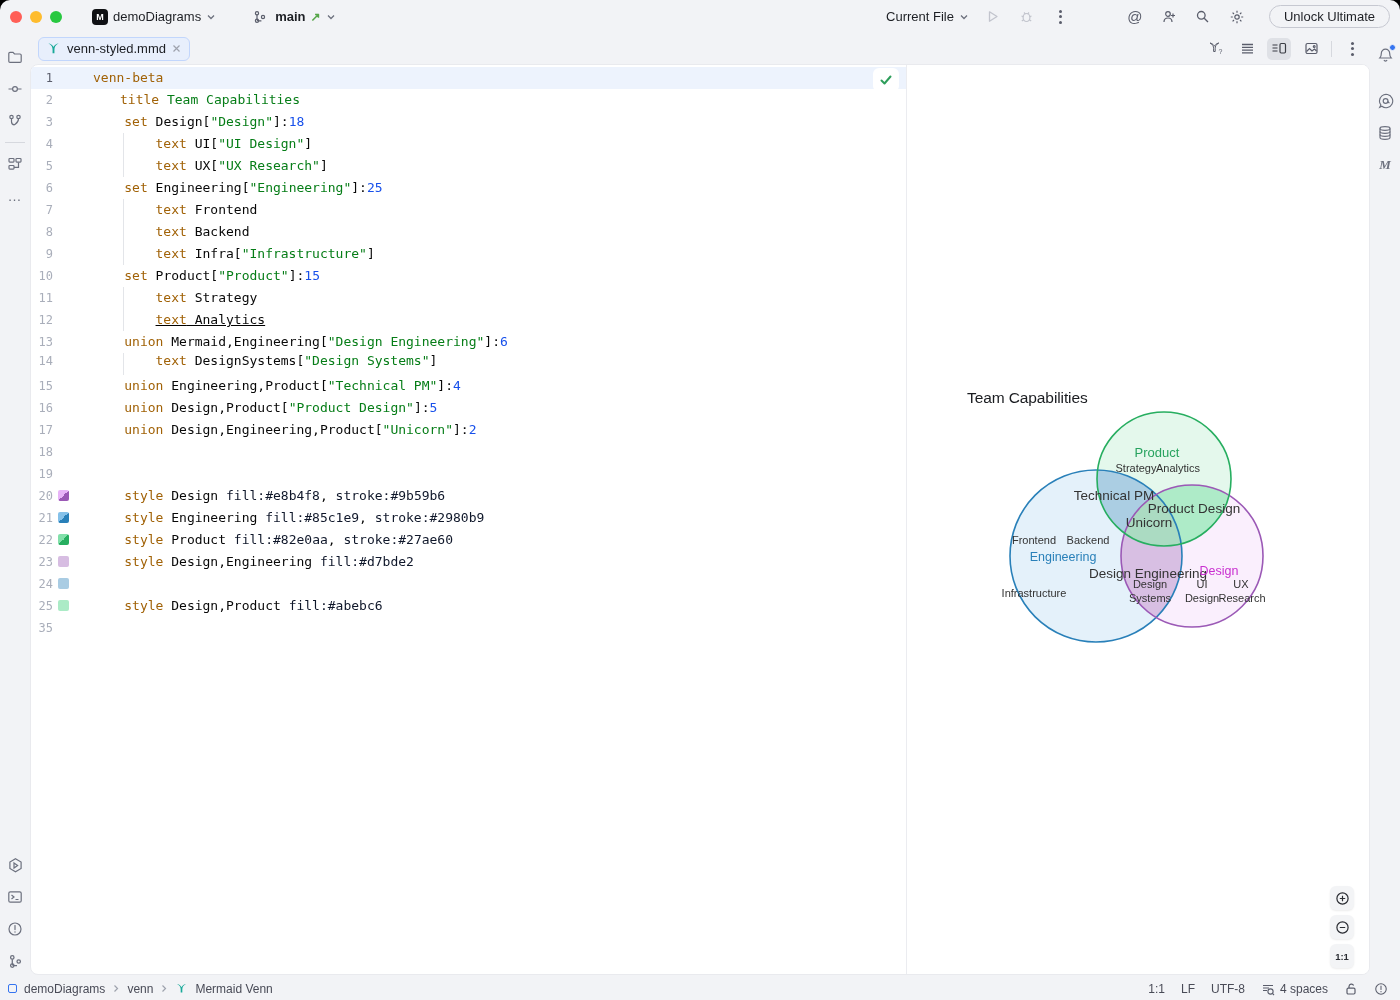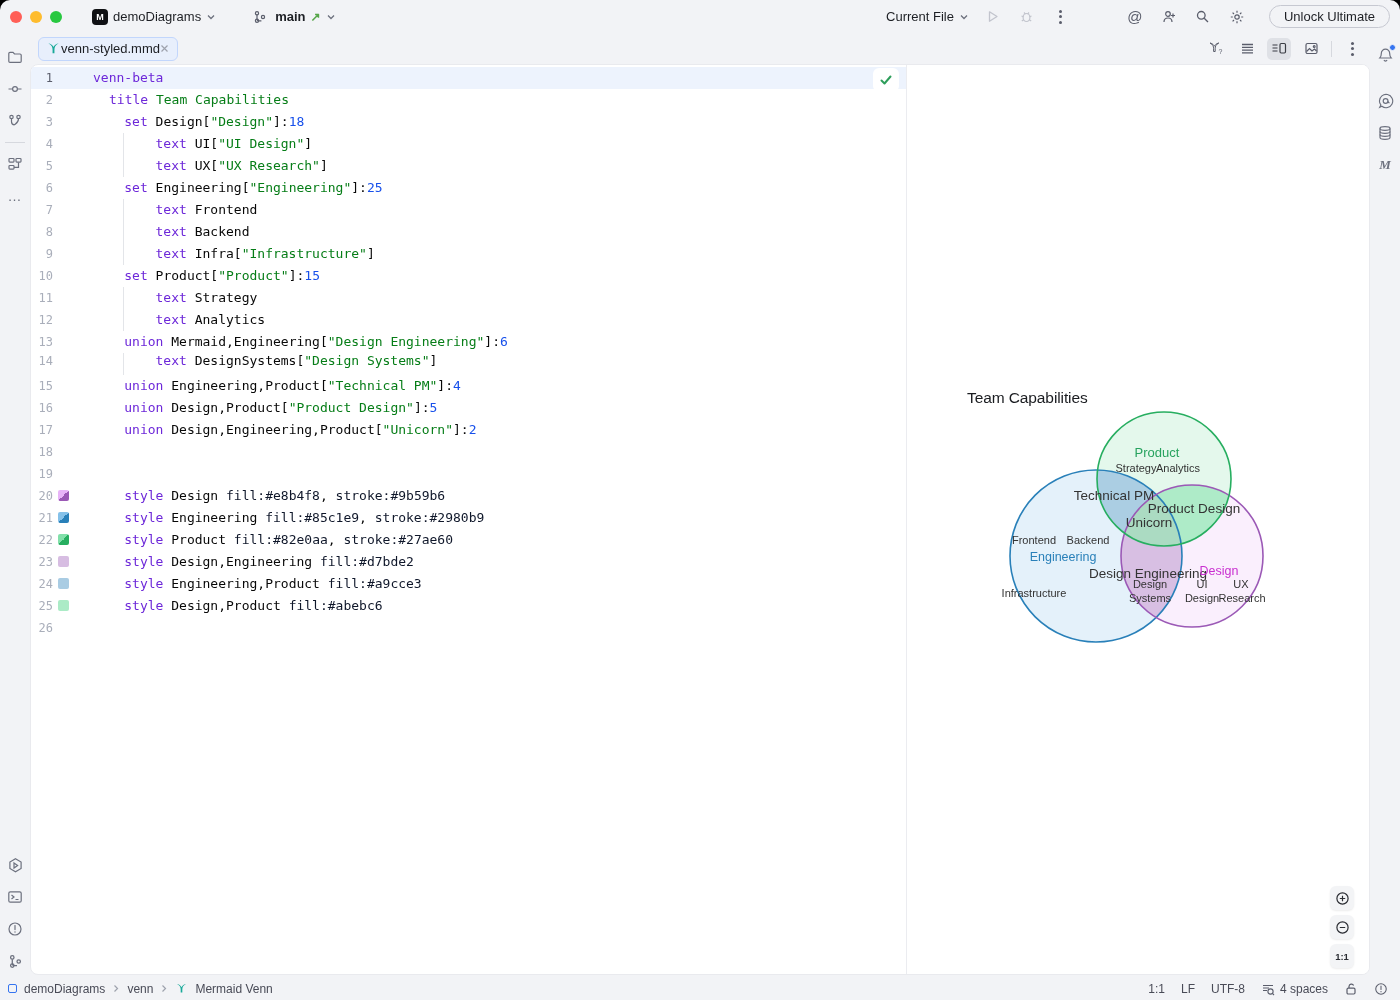--- a/index.html
+++ b/index.html
@@ -27,40 +27,40 @@
   .rbar { position:absolute; right:0; top:33px; bottom:23px; width:30px; display:flex; flex-direction:column; align-items:center; padding-top:6px; }
   .sb-icon { width:22px; height:22px; margin:5px 0; display:flex; align-items:center; justify-content:center; color:#6c707e; position:relative; }
   .sb-div { width:20px; height:1px; background:#d6d8de; margin:5px 0; }
   .sb-spacer { flex:1; }
   .dot-badge { position:absolute; top:0px; right:0px; width:7px; height:7px; border-radius:50%; background:#3574f0; border:1.5px solid #f2f3f6; }
   .mtool { font-size:13px; font-weight:bold; color:#6c707e; font-family:"Liberation Serif", serif; font-style:italic;}
   .more-dots { color:#6c707e; font-size:14px; letter-spacing:1px; }
 
   
   .tabrow { position:absolute; left:30px; right:30px; top:33px; height:31px; display:flex; align-items:center; }
-  .tab { display:flex; align-items:center; background:#e8effc; border:1px solid #c2d6fc; border-radius:6px; height:24px; padding:0 8px 0 7px; margin-left:8px; font-size:13px; color:#1d1f24; }
+  .tab { display:flex; align-items:center; gap:6px; background:#e8effc; border:1px solid #c2d6fc; border-radius:6px; height:24px; padding:0 8px 0 7px; margin-left:8px; font-size:13px; color:#1d1f24; }
   .tab .x { color:#9ea2ad; display:flex; }
   .tabrow-right { margin-left:auto; display:flex; align-items:center; gap:8px; padding-right:6px; }
   .tr-icon { width:24px; height:22px; border-radius:5px; display:flex; align-items:center; justify-content:center; color:#5a5d6b; }
   .tr-icon.active { background:#dfe1e6; }
   .tr-div { width:1px; height:16px; background:#d6d8de; }
 
   
   .island { position:absolute; left:30px; right:30px; top:64px; bottom:25px; background:#fff; border:1px solid #e9eaee; border-radius:8px; overflow:hidden; }
   .editor { position:absolute; left:0; top:0; bottom:0; width:875px; }
   .ed-divider { position:absolute; left:875px; top:0; bottom:0; width:1px; background:#ebecf0; }
   .preview { position:absolute; left:876px; right:0; top:0; bottom:0; background:#fff; }
 
   .cl { position:absolute; left:0; width:875px; height:22px; line-height:22px; font-family:"DejaVu Sans Mono", monospace; font-size:13px; white-space:pre; }
   .cl.cur { background:#edf3fd; }
   .ln { position:absolute; left:0; top:0; width:22px; text-align:right; font-size:12px; color:#a9aeba; }
   .cl.cur .ln { color:#5a5d6b; }
   .sw { position:absolute; left:27px; top:5px; width:11px; height:11px; border-radius:2px; }
   .ct { position:absolute; top:0; left:0; }
-  .tk-kw{color:#6d28d9}.tk-pl{color:#080808}.tk-str{color:#067d17}.tk-num{color:#1750eb}.tk-prop{color:#0f172a}
+  .tk-kw{color:#a16207}.tk-pl{color:#080808}.tk-str{color:#067d17}.tk-num{color:#1750eb}.tk-prop{color:#0f172a}
   .guide { position:absolute; width:1px; background:#e3e5e9; left:92px; }
   .check-widget { position:absolute; left:842px; top:3px; width:26px; height:24px; background:#fff; border-radius:6px; display:flex; align-items:center; justify-content:center; }
 
   
   .venn-title { position:absolute; left:60px; top:324px; font-size:15.5px; font-weight:500; color:#1b1d21; letter-spacing:-0.1px; }
   .venn-svg { position:absolute; left:44px; top:326px; }
   .zoom-controls { position:absolute; right:15px; top:821px; display:flex; flex-direction:column; gap:5px; }
   .zbtn { width:24px; height:24px; border-radius:6px; background:#f3f4f6; border:none; display:flex; align-items:center; justify-content:center; color:#2b2d33; font-size:12px; box-shadow:0 1px 2px rgba(0,0,0,.08); }
   .zbtn .z11 { font-size:9.5px; font-weight:bold; }
 
@@ -301,45 +301,45 @@
             <i></i>
           </span>
         </span>
     </div>
   </div>
 
   <div class="island">
     <div class="editor">
       <div>
           <div class="cl cur" style="top: 2px;"><div class="ln">1</div><div class="ct" style="left: 62px;"><span class="tk-kw">venn-beta</span></div></div>
-          <div class="cl" style="top: 24px;"><div class="ln">2</div><div class="ct" style="left: 78px;"><span class="tk-kw">title</span><span class="tk-pl"> </span><span class="tk-str">Team Capabilities</span></div></div>
+          <div class="cl" style="top: 24px;"><div class="ln">2</div><div class="ct" style="left: 89px;"><span class="tk-kw">title</span><span class="tk-pl"> </span><span class="tk-str">Team Capabilities</span></div></div>
           <div class="cl" style="top: 46px;"><div class="ln">3</div><div class="ct" style="left: 93.28px;"><span class="tk-kw">set</span><span class="tk-pl"> Design[</span><span class="tk-str">"Design"</span><span class="tk-pl">]:</span><span class="tk-num">18</span></div></div>
           <div class="cl" style="top: 68px;"><div class="ln">4</div><div class="ct" style="left: 124.56px;"><span class="tk-kw">text</span><span class="tk-pl"> UI[</span><span class="tk-str">"UI Design"</span><span class="tk-pl">]</span></div></div>
           <div class="cl" style="top: 90px;"><div class="ln">5</div><div class="ct" style="left: 124.56px;"><span class="tk-kw">text</span><span class="tk-pl"> UX[</span><span class="tk-str">"UX Research"</span><span class="tk-pl">]</span></div></div>
           <div class="cl" style="top: 112px;"><div class="ln">6</div><div class="ct" style="left: 93.28px;"><span class="tk-kw">set</span><span class="tk-pl"> Engineering[</span><span class="tk-str">"Engineering"</span><span class="tk-pl">]:</span><span class="tk-num">25</span></div></div>
           <div class="cl" style="top: 134px;"><div class="ln">7</div><div class="ct" style="left: 124.56px;"><span class="tk-kw">text</span><span class="tk-pl"> Frontend</span></div></div>
           <div class="cl" style="top: 156px;"><div class="ln">8</div><div class="ct" style="left: 124.56px;"><span class="tk-kw">text</span><span class="tk-pl"> Backend</span></div></div>
           <div class="cl" style="top: 178px;"><div class="ln">9</div><div class="ct" style="left: 124.56px;"><span class="tk-kw">text</span><span class="tk-pl"> Infra[</span><span class="tk-str">"Infrastructure"</span><span class="tk-pl">]</span></div></div>
           <div class="cl" style="top: 200px;"><div class="ln">10</div><div class="ct" style="left: 93.28px;"><span class="tk-kw">set</span><span class="tk-pl"> Product[</span><span class="tk-str">"Product"</span><span class="tk-pl">]:</span><span class="tk-num">15</span></div></div>
           <div class="cl" style="top: 222px;"><div class="ln">11</div><div class="ct" style="left: 124.56px;"><span class="tk-kw">text</span><span class="tk-pl"> Strategy</span></div></div>
-          <div class="cl" style="top: 244px;"><div class="ln">12</div><div class="ct" style="left: 124.56px;"><span class="tk-kw">text</span><span class="tk-pl"> Analytics</span></div></div>
+          <div class="cl" style="top: 244px;"><div class="ln">12</div><div class="ct" style="left: 124.56px; text-decoration: underline;"><span class="tk-kw">text</span><span class="tk-pl"> Analytics</span></div></div>
           <div class="cl" style="top: 266px;"><div class="ln">13</div><div class="ct" style="left: 93.28px;"><span class="tk-kw">union</span><span class="tk-pl"> Mermaid,Engineering[</span><span class="tk-str">"Design Engineering"</span><span class="tk-pl">]:</span><span class="tk-num">6</span></div></div>
           <div class="cl" style="top: 285px; text-decoration: underline;"><div class="ln">14</div><div class="ct" style="left: 124.56px;"><span class="tk-kw">text</span><span class="tk-pl"> DesignSystems[</span><span class="tk-str">"Design Systems"</span><span class="tk-pl">]</span></div></div>
           <div class="cl" style="top: 310px;"><div class="ln">15</div><div class="ct" style="left: 93.28px;"><span class="tk-kw">union</span><span class="tk-pl"> Engineering,Product[</span><span class="tk-str">"Technical PM"</span><span class="tk-pl">]:</span><span class="tk-num">4</span></div></div>
           <div class="cl" style="top: 332px;"><div class="ln">16</div><div class="ct" style="left: 93.28px;"><span class="tk-kw">union</span><span class="tk-pl"> Design,Product[</span><span class="tk-str">"Product Design"</span><span class="tk-pl">]:</span><span class="tk-num">5</span></div></div>
           <div class="cl" style="top: 354px;"><div class="ln">17</div><div class="ct" style="left: 93.28px;"><span class="tk-kw">union</span><span class="tk-pl"> Design,Engineering,Product[</span><span class="tk-str">"Unicorn"</span><span class="tk-pl">]:</span><span class="tk-num">2</span></div></div>
           <div class="cl" style="top: 376px;"><div class="ln">18</div><div class="ct" style="left: 62px;"></div></div>
           <div class="cl" style="top: 398px;"><div class="ln">19</div><div class="ct" style="left: 62px;"></div></div>
           <div class="cl" style="top: 420px;"><div class="ln">20</div><div class="sw" style="background: linear-gradient(135deg, rgb(232, 180, 248) 50%, rgb(155, 89, 182) 50%);"></div><div class="ct" style="left: 93.28px;"><span class="tk-kw">style</span><span class="tk-pl"> Design </span><span class="tk-prop">fill:#e8b4f8</span><span class="tk-pl">, </span><span class="tk-prop">stroke:#9b59b6</span></div></div>
           <div class="cl" style="top: 442px;"><div class="ln">21</div><div class="sw" style="background: linear-gradient(135deg, rgb(133, 193, 233) 50%, rgb(41, 128, 185) 50%);"></div><div class="ct" style="left: 93.28px;"><span class="tk-kw">style</span><span class="tk-pl"> Engineering </span><span class="tk-prop">fill:#85c1e9</span><span class="tk-pl">, </span><span class="tk-prop">stroke:#2980b9</span></div></div>
           <div class="cl" style="top: 464px;"><div class="ln">22</div><div class="sw" style="background: linear-gradient(135deg, rgb(130, 224, 170) 50%, rgb(39, 174, 96) 50%);"></div><div class="ct" style="left: 93.28px;"><span class="tk-kw">style</span><span class="tk-pl"> Product </span><span class="tk-prop">fill:#82e0aa</span><span class="tk-pl">, </span><span class="tk-prop">stroke:#27ae60</span></div></div>
           <div class="cl" style="top: 486px;"><div class="ln">23</div><div class="sw" style="background: rgb(215, 189, 226);"></div><div class="ct" style="left: 93.28px;"><span class="tk-kw">style</span><span class="tk-pl"> Design,Engineering </span><span class="tk-prop">fill:#d7bde2</span></div></div>
-          <div class="cl" style="top: 508px;"><div class="ln">24</div><div class="sw" style="background: rgb(169, 204, 227);"></div><div class="ct" style="left: 93.28px;"><span class="tk-kw">style</span><span class="tk-pl"> Engineering,Product </span><span class="tk-prop">fill:#a9cce3</span></div></div>
+          <div class="cl" style="top: 508px;"><div class="ln">24</div><div class="sw" style="background: rgb(169, 204, 227);"></div></div>
           <div class="cl" style="top: 530px;"><div class="ln">25</div><div class="sw" style="background: rgb(171, 235, 198);"></div><div class="ct" style="left: 93.28px;"><span class="tk-kw">style</span><span class="tk-pl"> Design,Product </span><span class="tk-prop">fill:#abebc6</span></div></div>
-          <div class="cl" style="top: 552px;"><div class="ln">26</div><div class="ct" style="left: 62px;"></div></div>
+          <div class="cl" style="top: 552px;"><div class="ln">35</div><div class="ct" style="left: 62px;"></div></div>
         </div>
       <div>
           <div class="guide" style="top: 68px; height: 44px;"></div>
           <div class="guide" style="top: 134px; height: 66px;"></div>
           <div class="guide" style="top: 222px; height: 44px;"></div>
           <div class="guide" style="top: 288px; height: 22px;"></div>
         </div>
       <div class="check-widget">
         <svg width="14" height="14" viewBox="0 0 14 14">
             <polyline points="2.5,7.5 5.5,10.5 11.5,3.5" fill="none" stroke="#2e9e5b" stroke-width="2" stroke-linecap="round" stroke-linejoin="round"></polyline>

